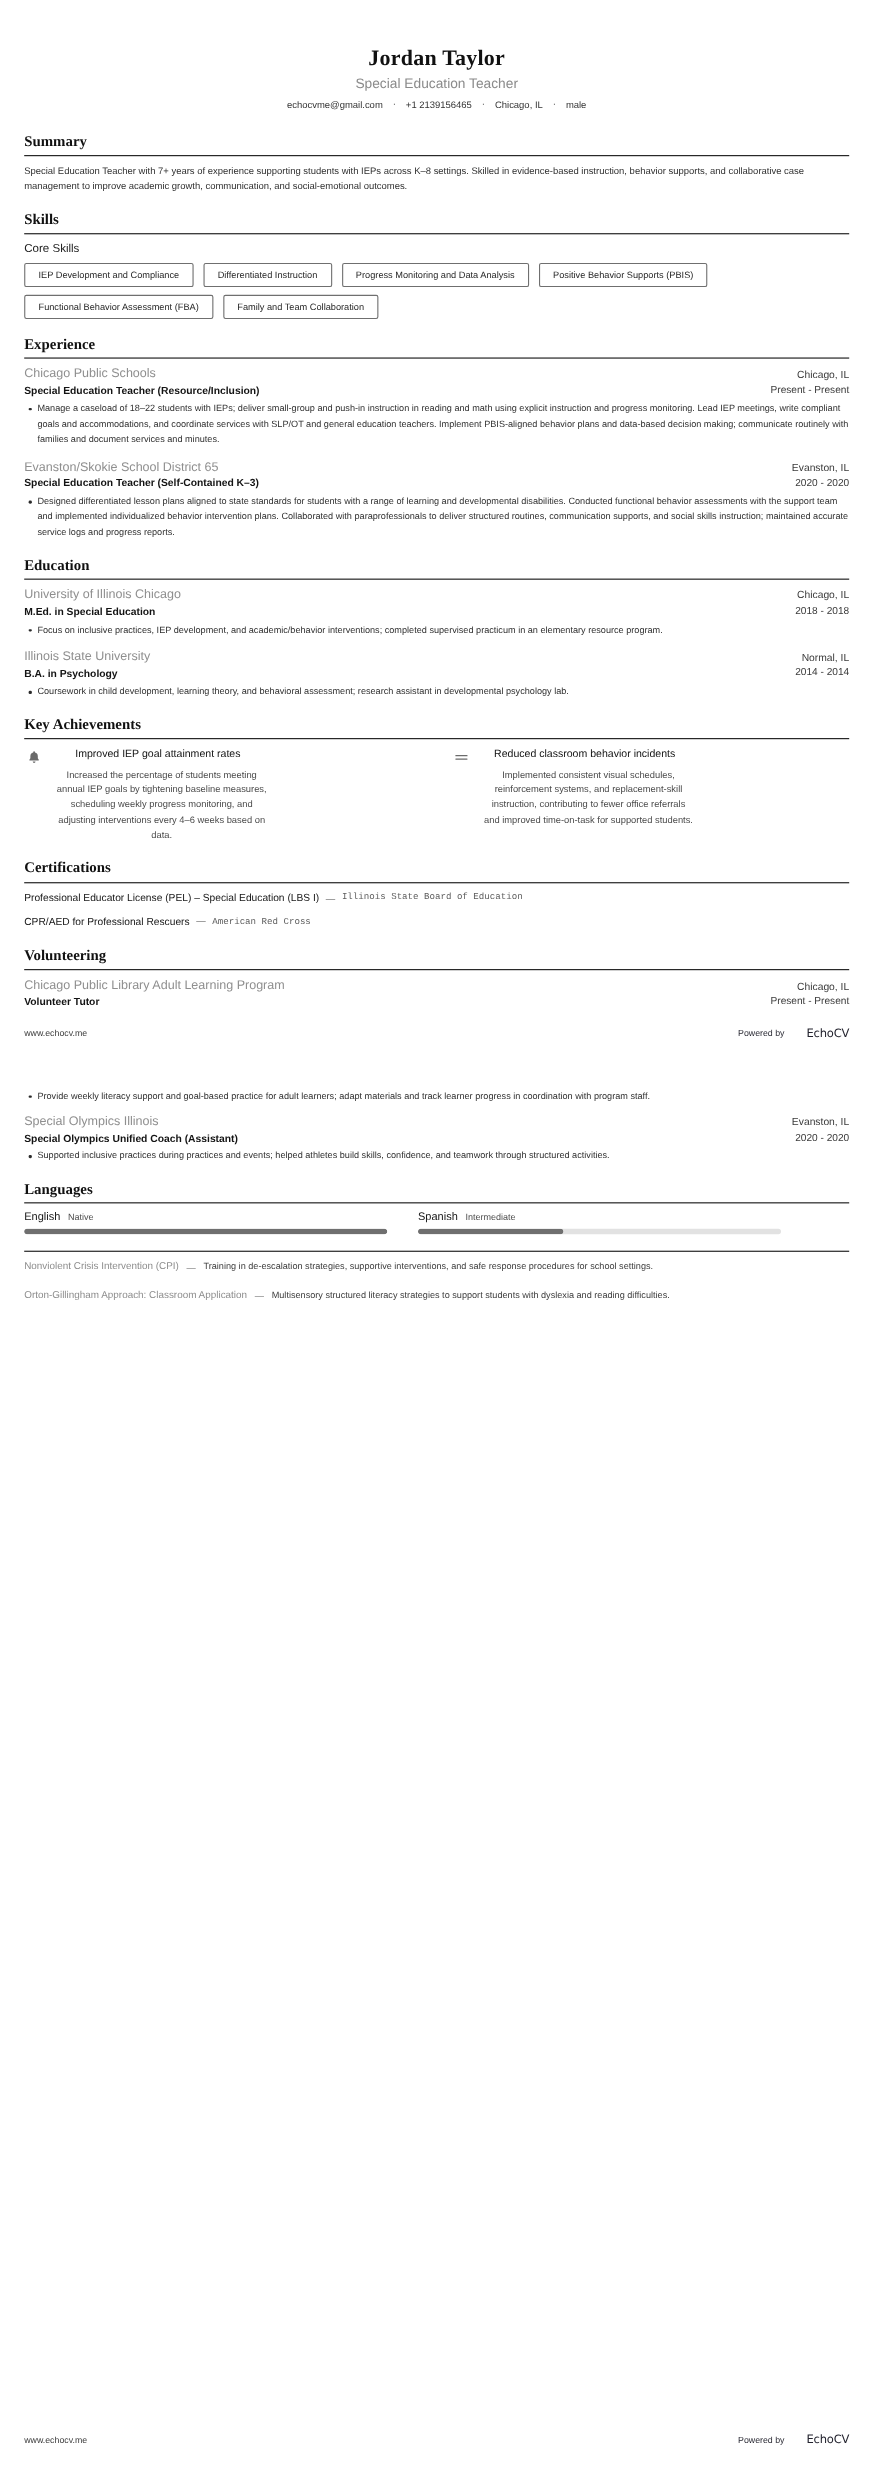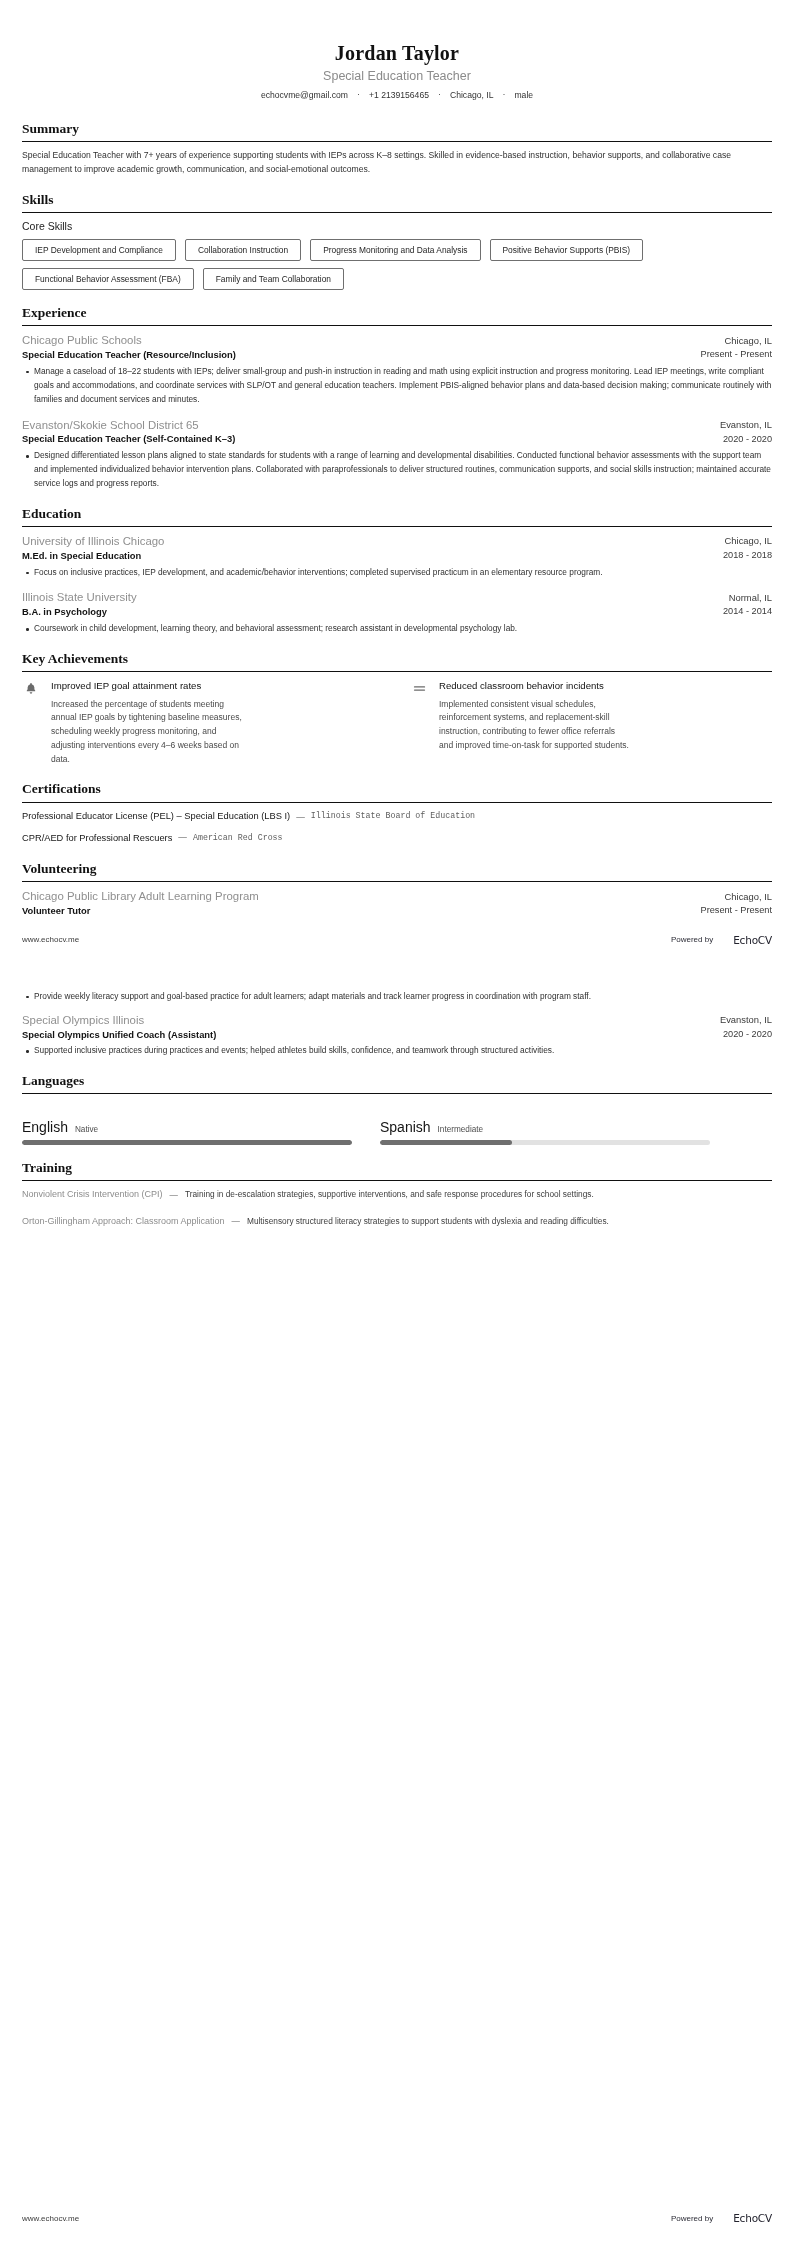--- a/index.html
+++ b/index.html
@@ -180,21 +180,21 @@
   .ach-icon {
     flex: 0 0 auto;
     width: 18px;
     height: 20px;
     display: flex;
     align-items: flex-start;
     justify-content: center;
     padding-top: 2px;
     color: #6b6b6b;
   }
-  .ach-body { flex: 1 1 auto; min-width: 0; }
+  .ach-body { flex: 1 1 auto; min-width: 0; text-align: center; }
   .ach-title {
     font-size: 9.6px;
     font-weight: 400;
     color: #121212;
     line-height: 1.42;
     margin: 0 0 5px 0;
     max-width: 185px;
   }
   .ach-desc {
     font-size: 8.5px;
@@ -267,23 +267,22 @@
     gap: 28px;
   }
   .lang-item { flex: 1 1 0; max-width: 330px; }
   .lang-head {
     display: flex;
     align-items: baseline;
     gap: 7px;
     margin-bottom: 5px;
   }
   .lang-name {
-    font-size: 14px;
+    font-size: 10px;
     color: #151515;
-    margin-top: 18px;
   }
   .lang-level {
     font-size: 8.2px;
     color: #4e4e4e;
   }
   .lang-bar {
     position: relative;
     height: 4.5px;
     border-radius: 3px;
     background: #e2e2e2;
@@ -356,21 +355,21 @@
     <hr class="section-rule">
     <p class="summary-text">Special Education Teacher with 7+ years of experience supporting students with IEPs across K–8 settings. Skilled in evidence-based instruction, behavior supports, and collaborative case management to improve academic growth, communication, and social-emotional outcomes.</p>
   </div>
 
   <div class="section">
     <div class="section-title">Skills</div>
     <hr class="section-rule">
     <div class="skills-group-label">Core Skills</div>
     <div class="chips">
       <span class="chip">IEP Development and Compliance</span>
-      <span class="chip">Collaboration Instruction</span>
+      <span class="chip">Differentiated Instruction</span>
       <span class="chip">Progress Monitoring and Data Analysis</span>
       <span class="chip">Positive Behavior Supports (PBIS)</span>
       <span class="chip">Functional Behavior Assessment (FBA)</span>
       <span class="chip">Family and Team Collaboration</span>
     </div>
   </div>
 
   <div class="section">
     <div class="section-title">Experience</div>
     <hr class="section-rule">
@@ -556,21 +555,20 @@
         </div>
         <div class="lang-bar">
           <div class="lang-bar-fill" style="width: 40%;"></div>
         </div>
       </div>
 
     </div>
   </div>
 
   <div class="section">
-    <div class="section-title">Training</div>
     <hr class="section-rule">
 
     <div class="train-row">
       <span class="train-name">Nonviolent Crisis Intervention (CPI)</span>
       <span class="train-dash">—</span>
       <span class="train-desc">Training in de-escalation strategies, supportive interventions, and safe response procedures for school settings.</span>
     </div>
 
     <div class="train-row">
       <span class="train-name">Orton-Gillingham Approach: Classroom Application</span>

